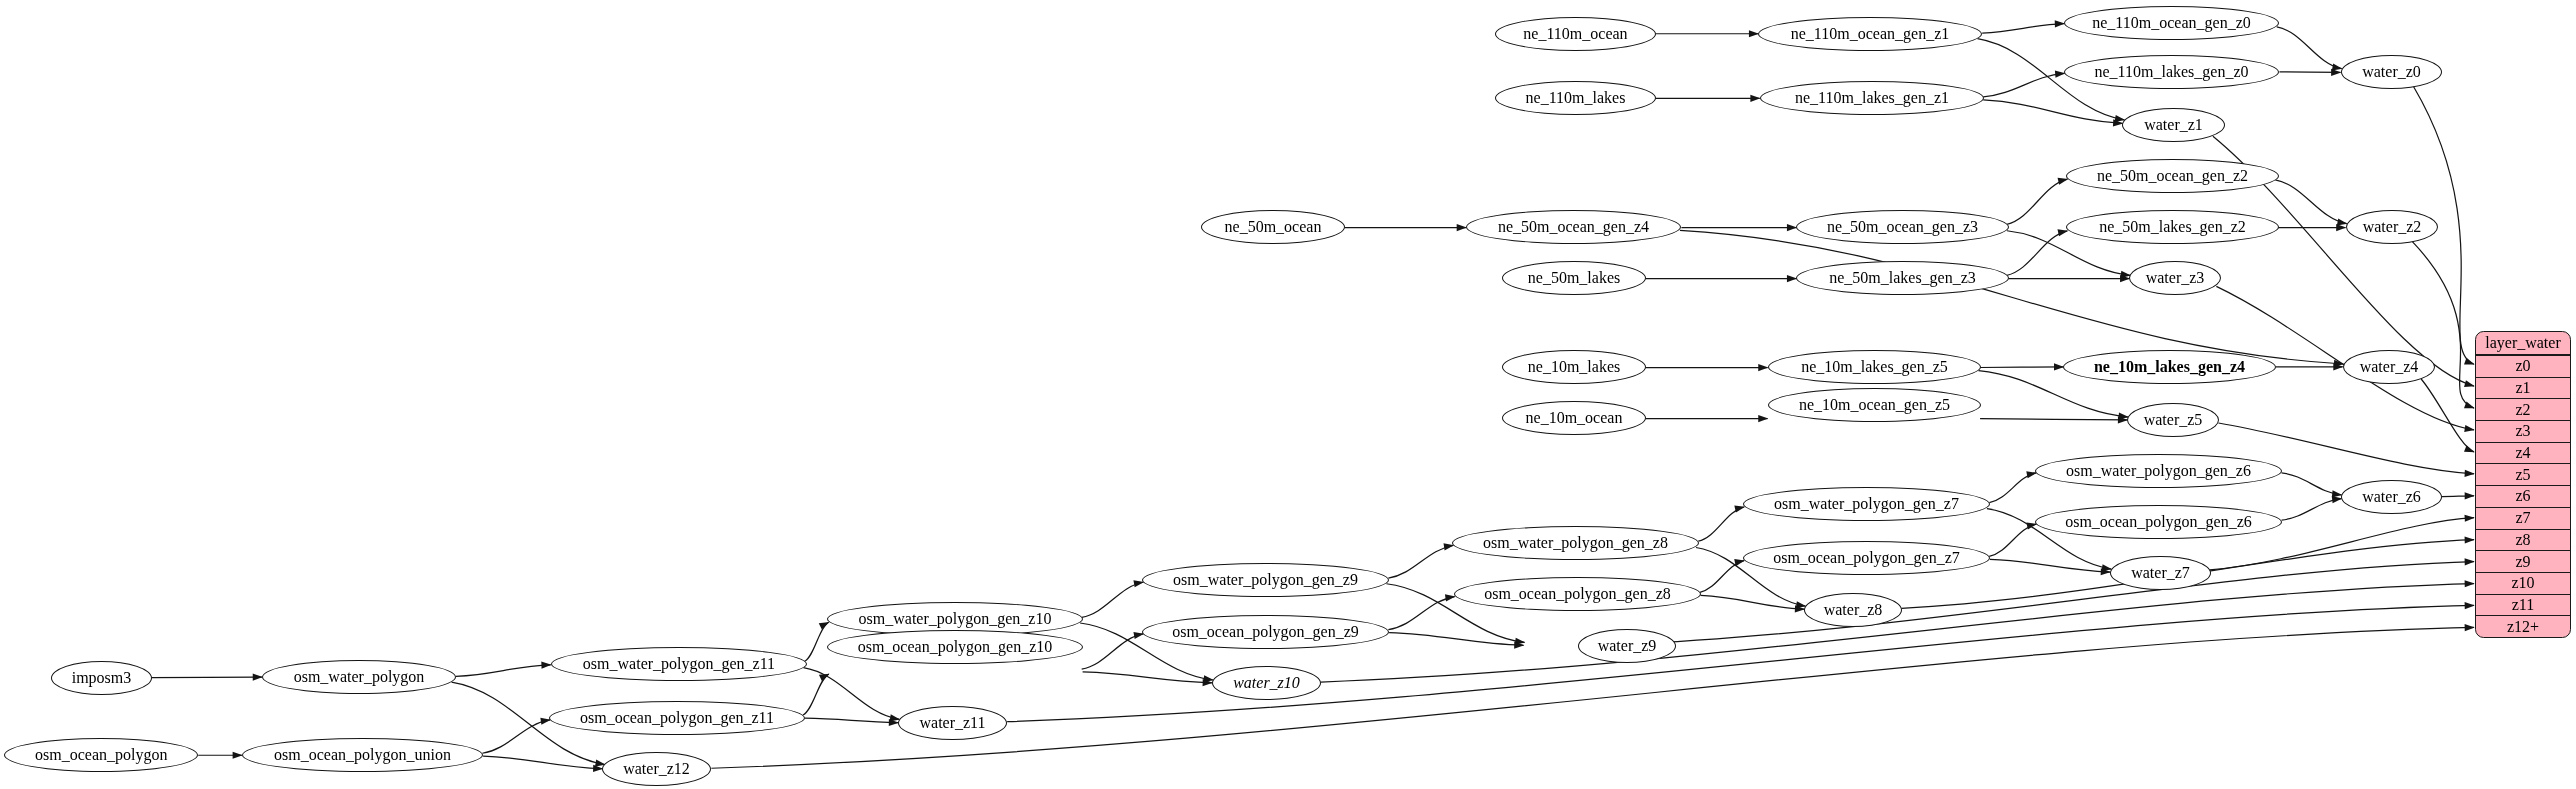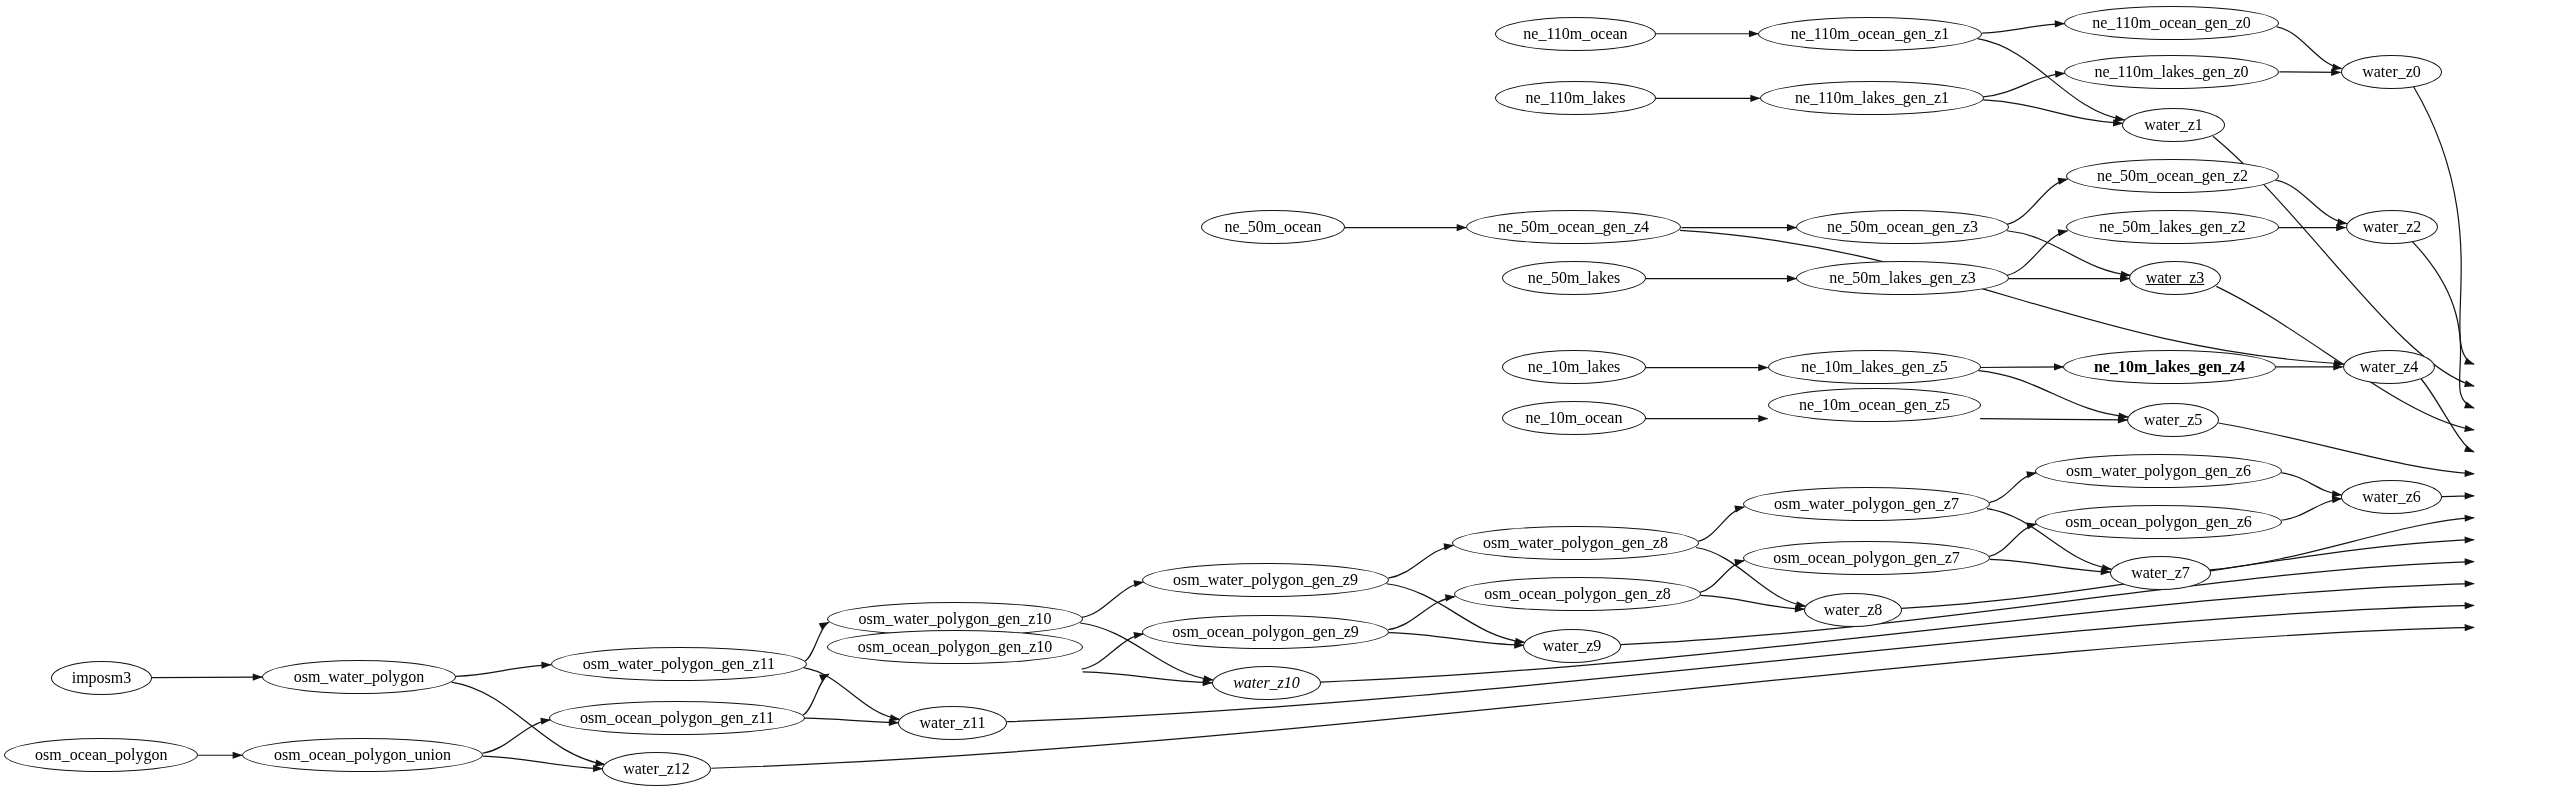--- a/index.html
+++ b/index.html
@@ -129,26 +129,42 @@
       <div class="node" style="left: 2066px; top: 159px; width: 213px; height: 34px;">ne_50m_ocean_gen_z2</div>
       <div class="node" style="left: 2066px; top: 210px; width: 213px; height: 34px;">ne_50m_lakes_gen_z2</div>
       <div class="node" style="left: 1502px; top: 350px; width: 144px; height: 34px;">ne_10m_lakes</div>
       <div class="node" style="left: 1502px; top: 401px; width: 144px; height: 34px;">ne_10m_ocean</div>
       <div class="node" style="left: 1768px; top: 350px; width: 213px; height: 34px;">ne_10m_lakes_gen_z5</div>
       <div class="node" style="left: 1768px; top: 388px; width: 213px; height: 34px;">ne_10m_ocean_gen_z5</div>
       <div class="node" style="left: 2063px; top: 350px; width: 213px; height: 34px; font-weight: bold;">ne_10m_lakes_gen_z4</div>
       <div class="node" style="left: 2341px; top: 55px; width: 101px; height: 34px;">water_z0</div>
       <div class="node" style="left: 2122px; top: 108px; width: 103px; height: 34px;">water_z1</div>
       <div class="node" style="left: 2346px; top: 210px; width: 92px; height: 34px;">water_z2</div>
-      <div class="node" style="left: 2129px; top: 261px; width: 92px; height: 34px; text-decoration: underline;">water_z3</div>
+      <div class="node" style="left: 2129px; top: 261px; width: 92px; height: 34px;">water_z3</div>
       <div class="node" style="left: 2343px; top: 350px; width: 92px; height: 34px;">water_z4</div>
       <div class="node" style="left: 2127px; top: 403px; width: 92px; height: 34px;">water_z5</div>
       <div class="node" style="left: 2341px; top: 480px; width: 101px; height: 34px;">water_z6</div>
       <div class="node" style="left: 2110px; top: 556px; width: 101px; height: 34px;">water_z7</div>
       <div class="node" style="left: 1804px; top: 593px; width: 98px; height: 34px;">water_z8</div>
-      <div class="node" style="left: 1523px; top: 629px; width: 98px; height: 34px;">water_z9</div>
+      <div class="node" style="left: 1578px; top: 629px; width: 98px; height: 34px;">water_z9</div>
       <div class="node" style="left: 1212px; top: 666px; width: 109px; height: 34px; font-style: italic;">water_z10</div>
       <div class="node" style="left: 898px; top: 706px; width: 109px; height: 34px;">water_z11</div>
       <div class="node" style="left: 602px; top: 752px; width: 109px; height: 34px;">water_z12</div>
     </div>
 
+  <div id="layer-table">
+    <div class="tbl-header">layer_water</div>
+  <div class="tbl-row">z0</div>
+      <div class="tbl-row">z1</div>
+      <div class="tbl-row">z2</div>
+      <div class="tbl-row">z3</div>
+      <div class="tbl-row">z4</div>
+      <div class="tbl-row">z5</div>
+      <div class="tbl-row">z6</div>
+      <div class="tbl-row">z7</div>
+      <div class="tbl-row">z8</div>
+      <div class="tbl-row">z9</div>
+      <div class="tbl-row">z10</div>
+      <div class="tbl-row">z11</div>
+      <div class="tbl-row">z12+</div>
+    </div>
 </div>
 
 
 </body></html>

